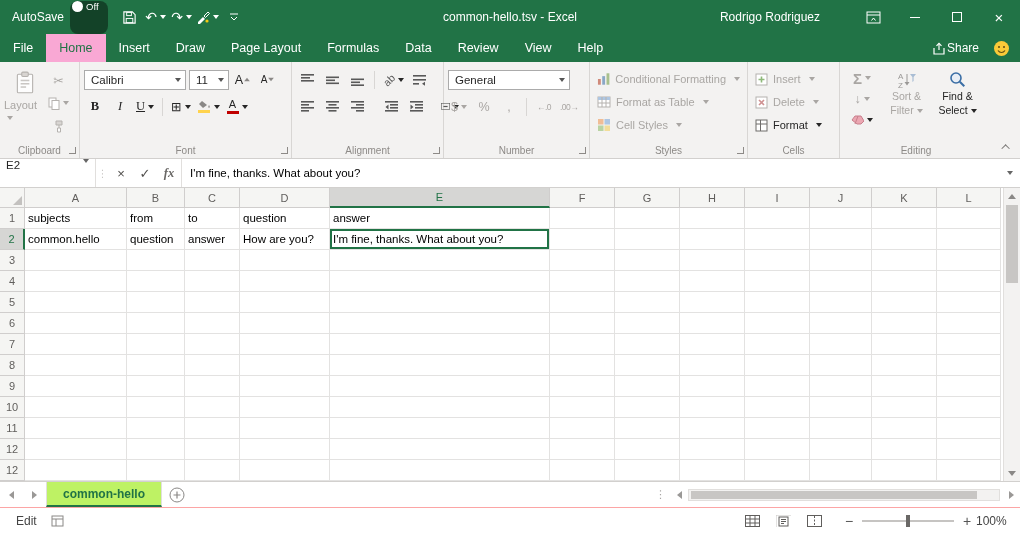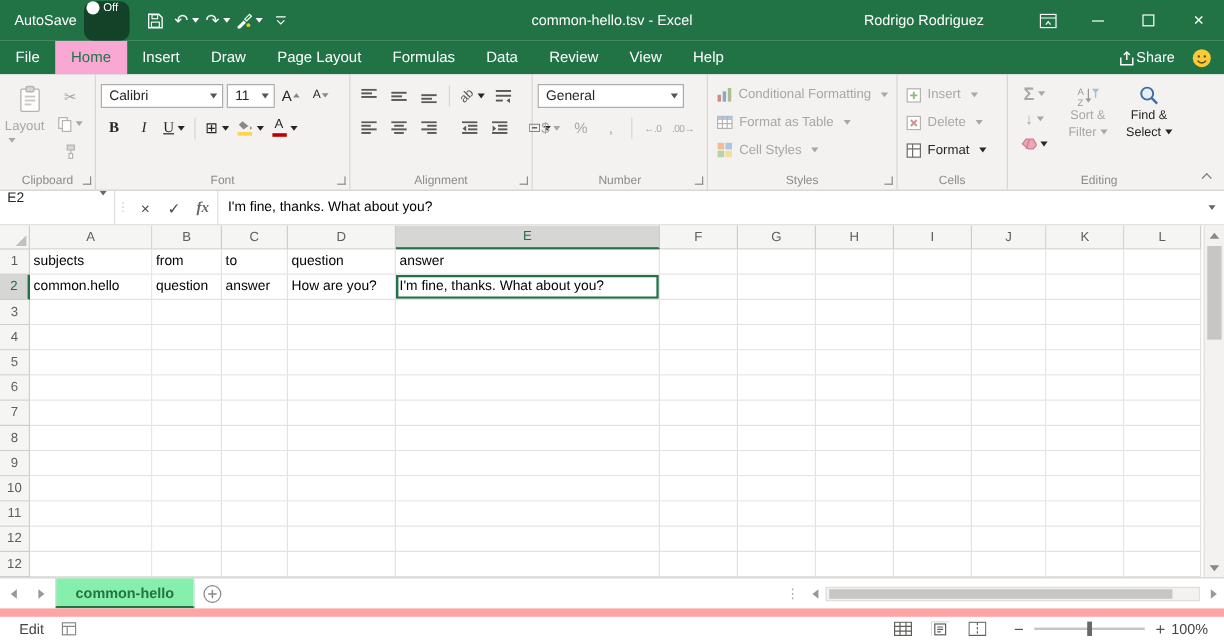--- a/index.html
+++ b/index.html
@@ -89,29 +89,29 @@
 .cell{background:#fff;border-right:1px solid #e3e2e1;border-bottom:1px solid #e3e2e1;display:flex;align-items:center;padding:0 3px;font-size:11.5px;color:#000;white-space:nowrap;overflow:visible}
 .selcell{box-shadow:inset 0 0 0 2px #217346;z-index:2}
 .vscroll{width:17px;border-left:1px solid #e1dfdd;background:#f3f2f1;display:flex;flex-direction:column;flex:0 0 auto;margin-left:auto}
 .varrow{height:16px;display:flex;align-items:center;justify-content:center}
 .vtrack{flex:1;position:relative}
 .vthumb{position:absolute;top:1px;left:2px;right:2px;height:78px;background:#c8c6c4}
 
 
 .sbar{height:26px;display:flex;align-items:stretch;background:#fff;border-top:1px solid #d2d0ce;flex:0 0 auto}
 .snav{width:23px;display:flex;align-items:center;justify-content:center}
-.stab{padding:0 16px;display:flex;align-items:center;background:#86efac;border-left:1px solid #e1dfdd;border-right:1px solid #e1dfdd;border-bottom:2px solid #217346;color:#217346;font-weight:bold;font-size:12px}
+.stab{padding:0 16px;display:flex;align-items:center;background:#bef264;border-left:1px solid #e1dfdd;border-right:1px solid #e1dfdd;border-bottom:2px solid #217346;color:#217346;font-weight:bold;font-size:12px}
 .saddbtn{width:30px;display:flex;align-items:center;justify-content:center}
 .sdots{display:flex;align-items:center;color:#a8a6a4;font-size:11px;margin-left:auto;padding:0 4px}
 .harrow{width:18px;display:flex;align-items:center;justify-content:center}
 .htrack{width:312px;align-self:center;height:12px;background:#f3f2f1;border:1px solid #e1dfdd;position:relative;margin-right:2px}
 .hthumb{position:absolute;left:2px;top:1px;bottom:1px;width:286px;background:#c8c6c4}
 
 
-.statusbar{height:26px;background:#fff;border-top:7px solid #fca5a5;display:flex;align-items:center;font-size:12px;color:#444;flex:0 0 auto}
+.statusbar{height:26px;background:#fff;border-top:1px solid #fca5a5;display:flex;align-items:center;font-size:12px;color:#444;flex:0 0 auto}
 .mode{padding-left:16px}
 .macro{margin-left:14px;display:flex;align-items:center}
 .viewbtns{margin-left:auto;display:flex;align-items:center;gap:16px;padding-right:18px}
 .zoombtn{width:18px;display:flex;align-items:center;justify-content:center;font-size:14px;color:#555}
 .ztrack{width:92px;height:2px;background:#c6c4c2;position:relative;margin:0 4px}
 .zthumb{position:absolute;left:44px;top:-5px;width:4px;height:12px;background:#6a6866}
 .zoompct{width:44px;text-align:right;padding-right:14px}
 </style>
 </head>
 <body>

